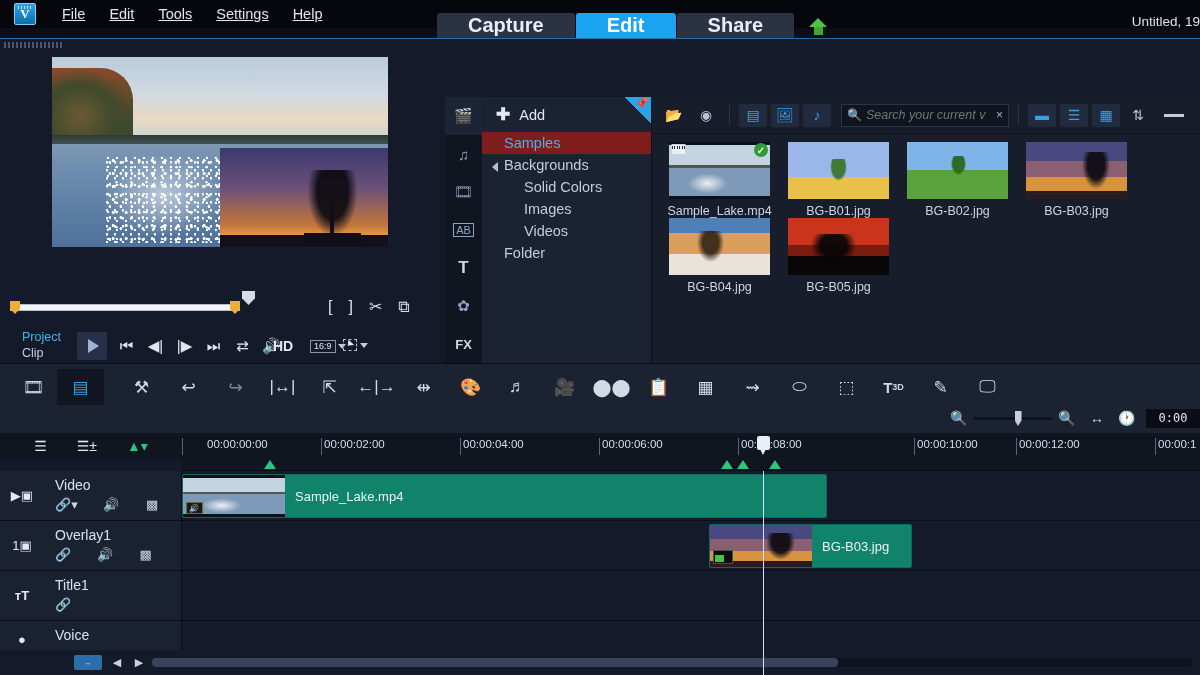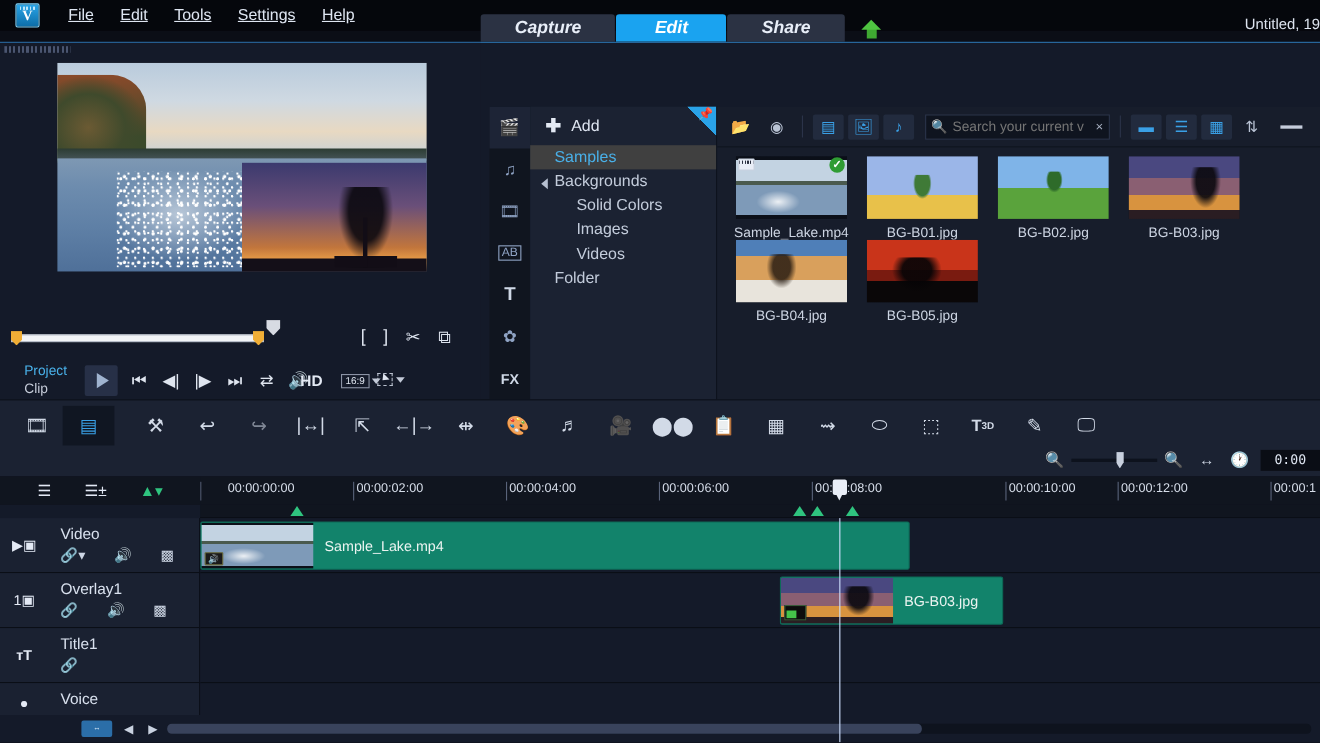--- a/index.html
+++ b/index.html
@@ -41,24 +41,23 @@
   .menu-item u { text-decoration: underline; }
 
   
   .steptabs {
     position: absolute; left: 437px; top: 13px;
     display: flex; align-items: flex-end; height: 25px;
   }
   .steptab {
     height: 25px; min-width: 100px; padding: 0 31px;
     display: flex; align-items: center; justify-content: center;
-    font-size: 16px; font-weight: bold; color: #e8eef8;
+    font-size: 20px; font-weight: bold; color: #e8eef8;
     background: #2b3243; border-radius: 3px 3px 0 0;
     margin-right: 1px;
-    font-style: italic;
   }
   .steptab.active { background: #1aa3f0; color: #ffffff; }
   .upload-arrow {
     margin-left: 14px; width: 20px; height: 22px; position: relative;
   }
   .upload-arrow::before {
     content: ""; position: absolute; left: 5px; top: 9px; width: 9px; height: 10px;
     background: #3fa832;
   }
   .upload-arrow::after {
@@ -233,21 +232,21 @@
   }
   .plus-ic { color: #e3e9f3; font-size: 17px; font-weight: bold; }
   .pin {
     position: absolute; right: 0; top: 0; width: 26px; height: 26px;
     background: linear-gradient(225deg, #2aa3e8 50%, transparent 50%);
   }
   .pin::after {
     content: "📌"; position: absolute; right: 2px; top: 0px; font-size: 11px;
   }
   .tree-row { font-size: 14.5px; padding: 3px 0 3px 22px; color: #c3ccdb; position: relative; }
-  .tree-row.sel { background: #404040; color: #49b0e8; }
+  .tree-row.sel { background: #7f1d1d; color: #49b0e8; }
   .tree-row.lvl2 { padding-left: 42px; }
   .tri { position: absolute; left: 10px; top: 8px; width: 0; height: 0;
          border-top: 5px solid transparent; border-bottom: 5px solid transparent; border-right: 6px solid #b6bfd0; }
   .lib-browse {
     position: absolute; left: 0; bottom: 0; width: 100%; height: 36px;
     border-top: 1px solid #2a3245;
     display: flex; align-items: center; gap: 9px; padding-left: 14px;
     font-size: 14.5px; color: #dfe6f2;
   }
   .browse-ic { width: 17px; height: 13px; border: 2px solid #dfe6f2; border-left: none; position: relative; }
@@ -266,21 +265,21 @@
     width: 28px; height: 23px; display: flex; align-items: center; justify-content: center;
     color: #b9c3d4; font-size: 14px; border-radius: 2px;
   }
   .tb-ic.blue { color: #3aa0e6; background: #222b3e; }
   .searchbox {
     width: 168px; height: 23px; background: #0f141f; border: 1px solid #2b344a;
     display: flex; align-items: center; gap: 4px; padding: 0 5px; margin-left: 6px;
   }
   .searchbox input {
     flex: 1; background: transparent; border: none; outline: none;
-    color: #8d97aa; font-size: 12.5px; 
+    color: #8d97aa; font-size: 12.5px; font-style: italic;
     font-family: "Liberation Sans", sans-serif; min-width: 0;
   }
   .sb-x { color: #aab3c4; font-size: 12px; }
   .sep { width: 1px; height: 20px; background: #2b3349; margin: 0 5px; }
   .minusline { width: 20px; height: 3px; background: #c5ccdb; margin-left: 8px; }
 
   .grid {
     padding: 8px 0 0 8px; display: flex; flex-wrap: wrap;
     align-content: flex-start; height: 268px;
   }

